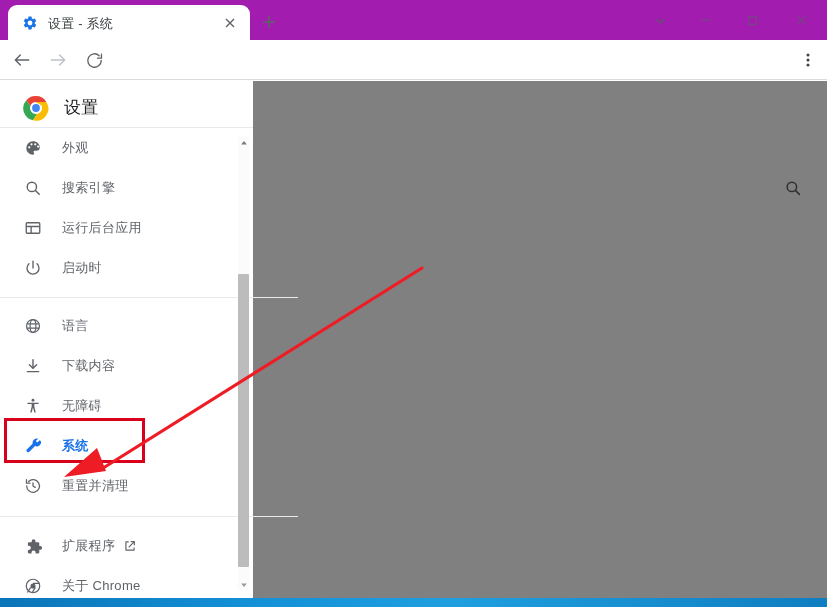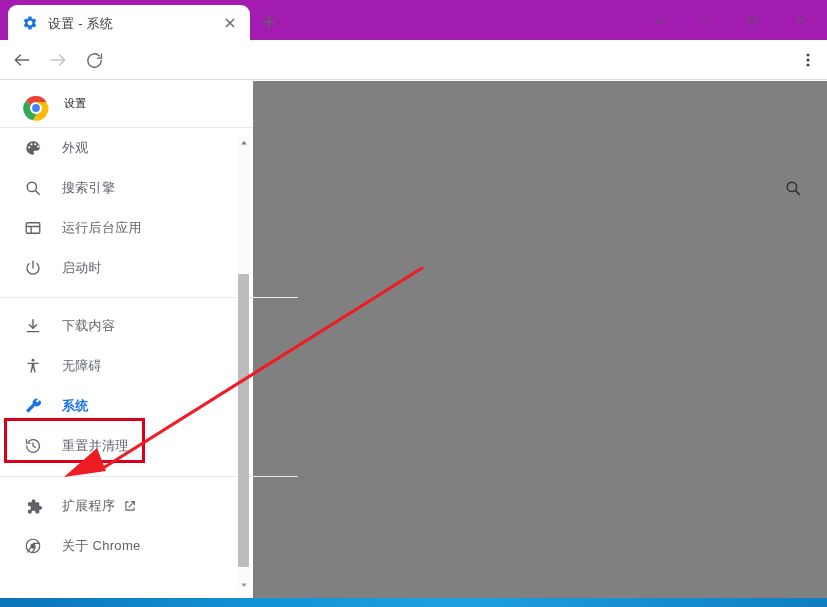--- a/index.html
+++ b/index.html
@@ -119,21 +119,21 @@
     position: absolute; left: 0; top: 0; width: 253px; height: 517px;
     background: #ffffff;
   }
   .settings-header {
     position: absolute; left: 0; top: 0; width: 253px; height: 44px;
     display: flex; align-items: center;
   }
   .chrome-logo { position: absolute; left: 23px; top: 14px; width: 26px; height: 26px; }
   .settings-title {
     position: absolute; left: 64px; top: 15px;
-    font-size: 11px; color: #202124; letter-spacing: .3px;
+    font-size: 17px; color: #202124; letter-spacing: .3px;
   }
   .hdr-divider {
     position: absolute; left: 0; top: 46px; width: 253px; height: 1px; background: #e8eaed;
   }
   .menu { position: absolute; left: 0; top: 47px; width: 298px; }
   .menu-item {
     position: relative; height: 40px; display: flex; align-items: center;
   }
   .mi-icon {
     position: absolute; left: 23px; top: 50%; transform: translateY(-50%);
@@ -393,20 +393,30 @@
             <svg viewBox="0 0 24 24" width="18" height="18" stroke="#5f6368" stroke-width="1.8" fill="none" stroke-linecap="round">
               <path d="M12 3v9"></path>
                 <path d="M6.6 6.3a8 8 0 1 0 10.8 0"></path>
             </svg>
           </span>
           <span class="mi-label">启动时</span>
         </div>
 
         <div class="menu-divider"></div>
 
+        <div class="menu-item">
+          <span class="mi-icon">
+            <svg viewBox="0 0 24 24" width="18" height="18" stroke="#5f6368" stroke-width="1.6" fill="none">
+              <circle cx="12" cy="12" r="8.6"></circle>
+                <ellipse cx="12" cy="12" rx="3.9" ry="8.6"></ellipse>
+              <path d="M3.7 9.2h16.6M3.7 14.8h16.6"></path>
+            </svg>
+          </span>
+          <span class="mi-label">语言</span>
+        </div>
 
         <div class="menu-item">
           <span class="mi-icon">
             <svg viewBox="0 0 24 24" width="18" height="18" stroke="#5f6368" stroke-width="1.9" fill="none" stroke-linecap="round" stroke-linejoin="round">
               <path d="M12 3.5v11"></path>
                 <path d="M7.2 10.2 12 15l4.8-4.8"></path>
                 <path d="M4.5 19.5h15"></path>
             </svg>
           </span>
           <span class="mi-label">下载内容</span>

